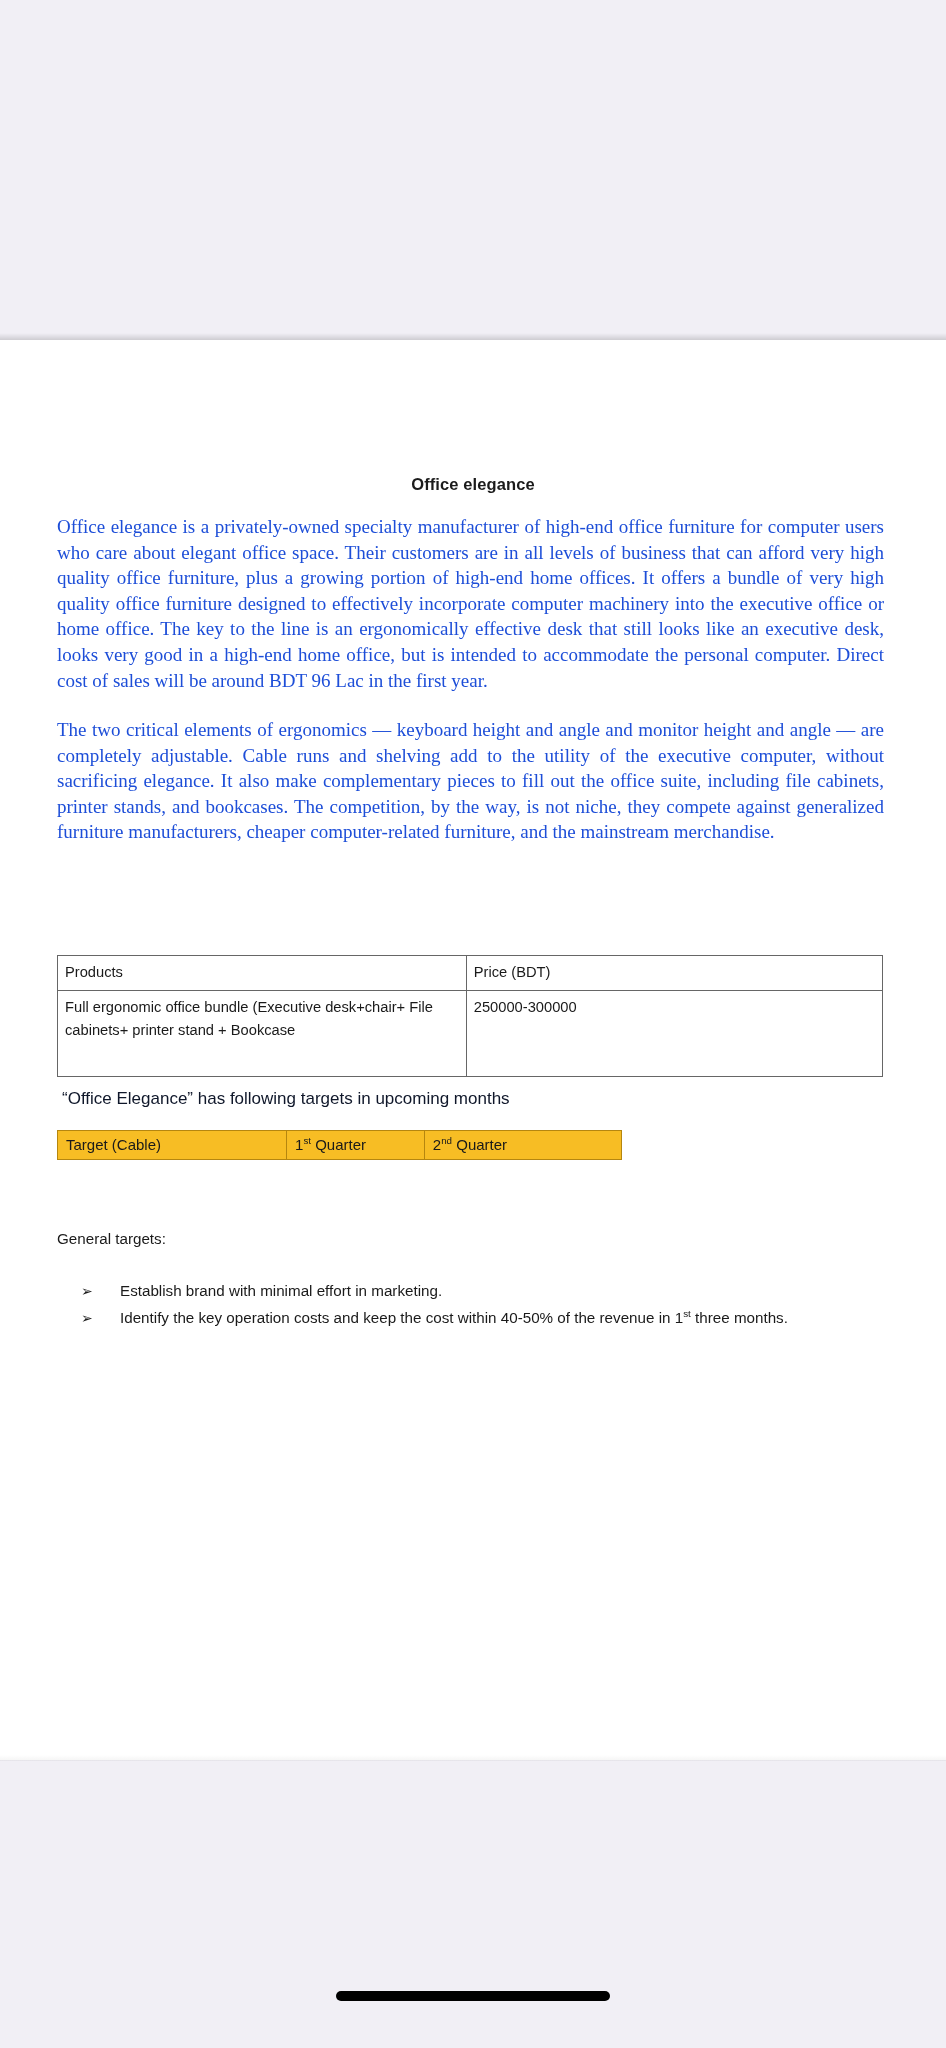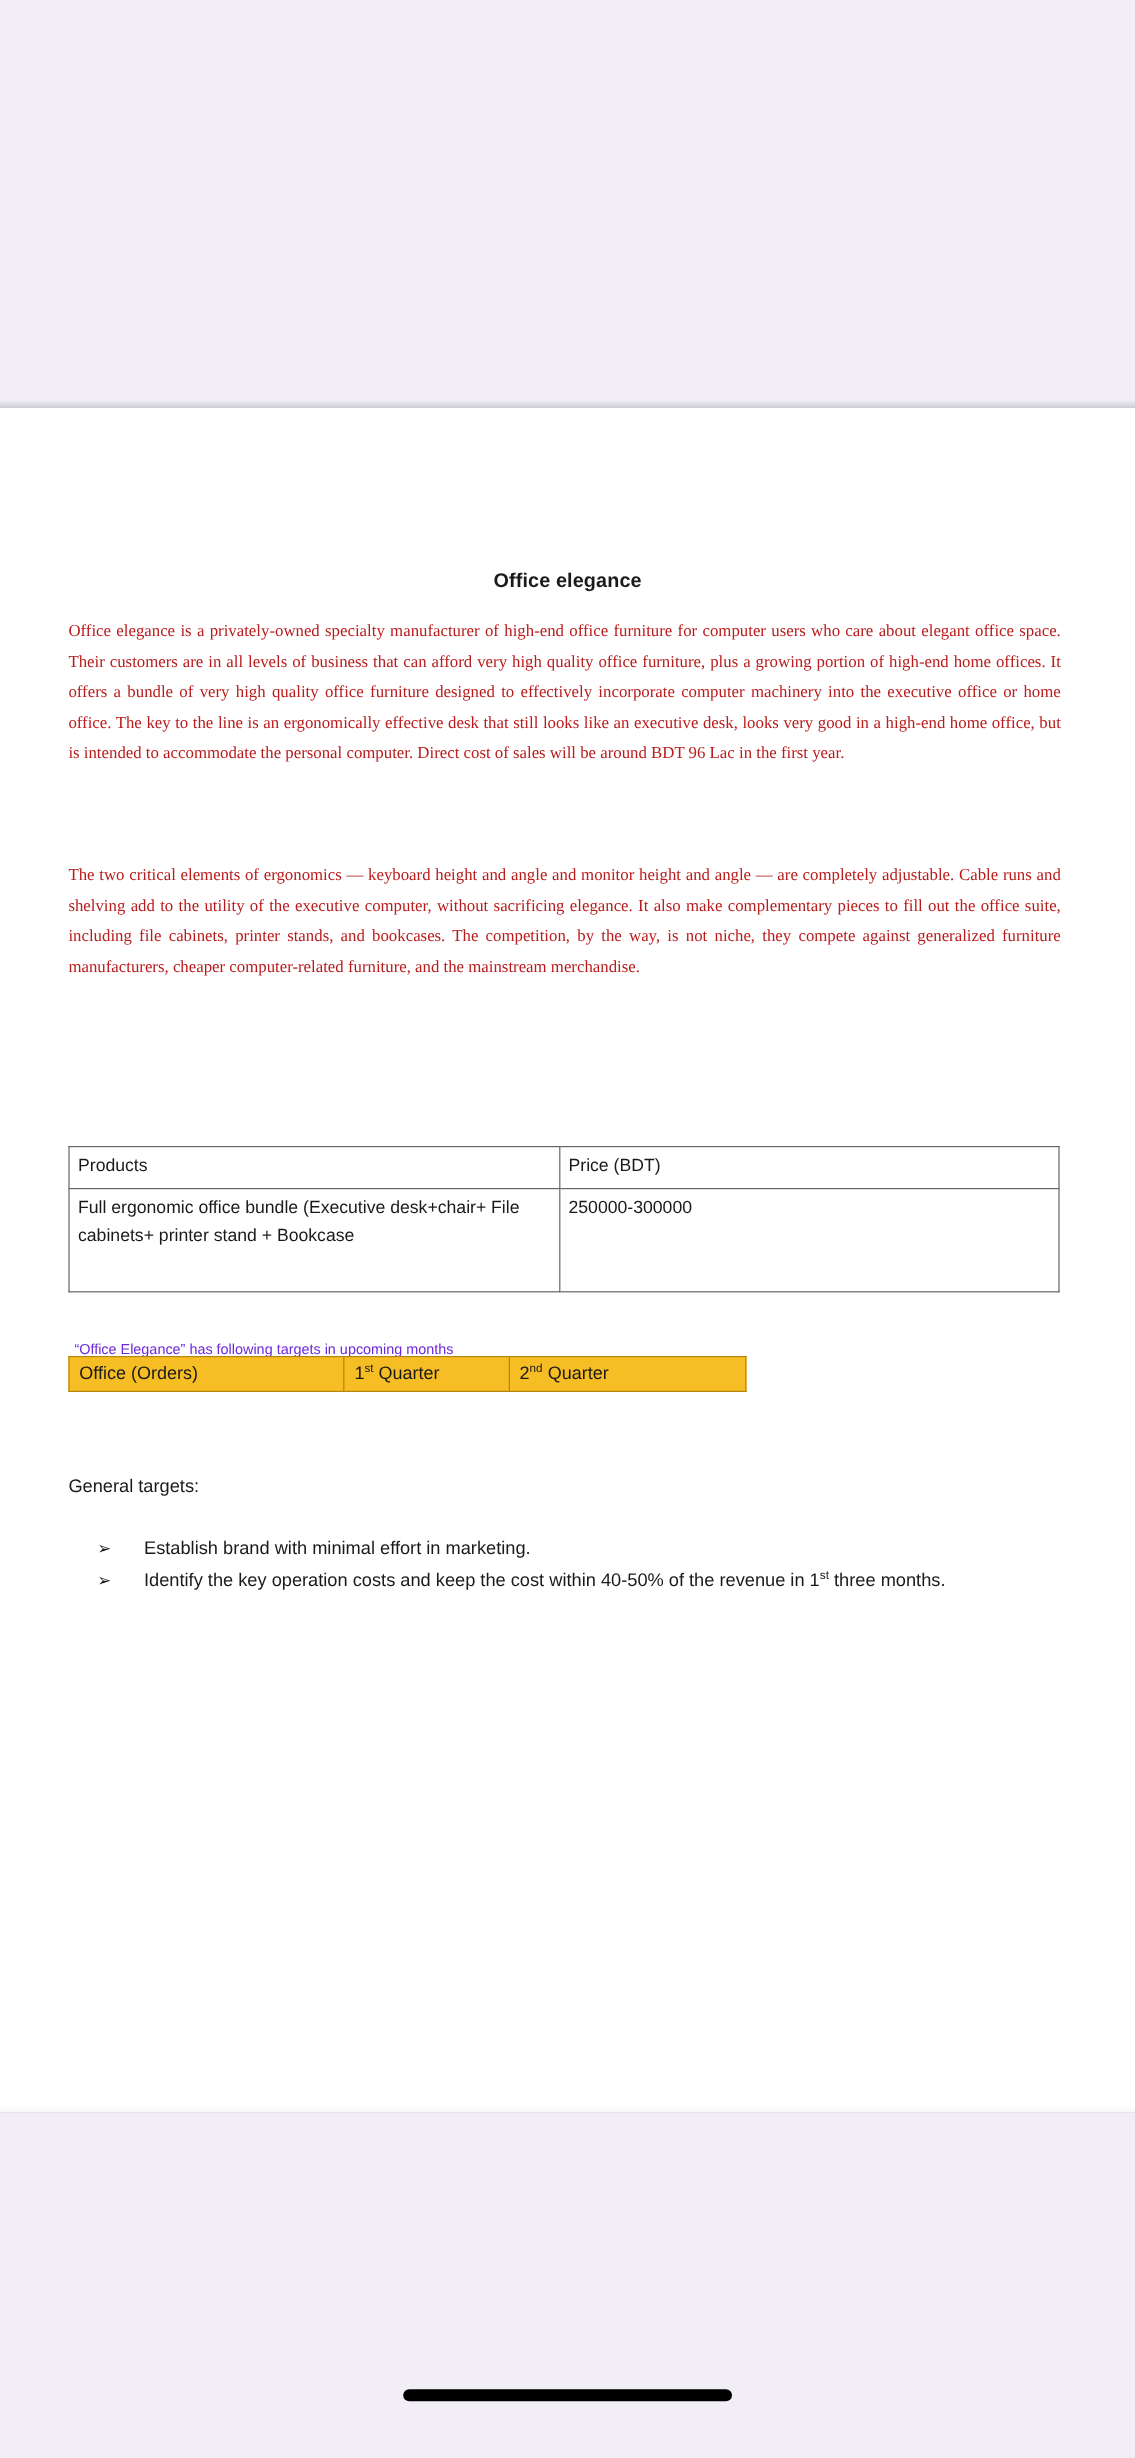--- a/index.html
+++ b/index.html
@@ -89,23 +89,23 @@
     font-size: 16.5px;
     color: #1b1b1b;
     letter-spacing: 0.1px;
   }
 
   .body-para {
     position: absolute;
     left: 57px;
     width: 827px;
     font-family: "Liberation Serif", serif;
-    font-size: 14px;
+    font-size: 19px;
     line-height: 25.6px;
-    color: #b91c1c;
+    color: #1d4ed8;
     text-align: justify;
     text-justify: inter-word;
     margin: 0;
   }
   #para1 { top: 174px; }
   #para2 { top: 377px; }
 
   
   #products-table {
     position: absolute;
@@ -124,24 +124,24 @@
     line-height: 23px;
   }
   #products-table .col-product { width: 408px; }
   #products-table .col-price   { width: 417px; }
   #products-table .tall-cell { height: 74px; }
 
   
   .targets-intro {
     position: absolute;
     left: 62px;
-    top: 777px;
-    font-family: "Liberation Sans", sans-serif;
-    font-size: 12px;
-    color: #6d28d9;
+    top: 749px;
+    font-family: "Liberation Sans", sans-serif;
+    font-size: 17px;
+    color: #0f172a;
   }
 
   
   #target-table {
     position: absolute;
     left: 57px;
     top: 790px;
     width: 565px;
     border-collapse: collapse;
     font-family: "Liberation Sans", sans-serif;
@@ -229,21 +229,21 @@
             <td class="col-price tall-cell">250000-300000</td>
           </tr>
         </tbody>
       </table>
 
       <div class="targets-intro">“Office Elegance” has following targets in upcoming months</div>
 
       <table id="target-table">
         <tbody>
           <tr>
-            <td class="c1">Office (Orders)</td>
+            <td class="c1">Target (Cable)</td>
             <td class="c2"><span>1</span><sup class="ord">st</sup><span> Quarter</span></td>
             <td class="c3"><span>2</span><sup class="ord">nd</sup><span> Quarter</span></td>
           </tr>
         </tbody>
       </table>
 
       <div class="general-heading">General targets:</div>
 
       <ul id="bullet-list">
         <li>

